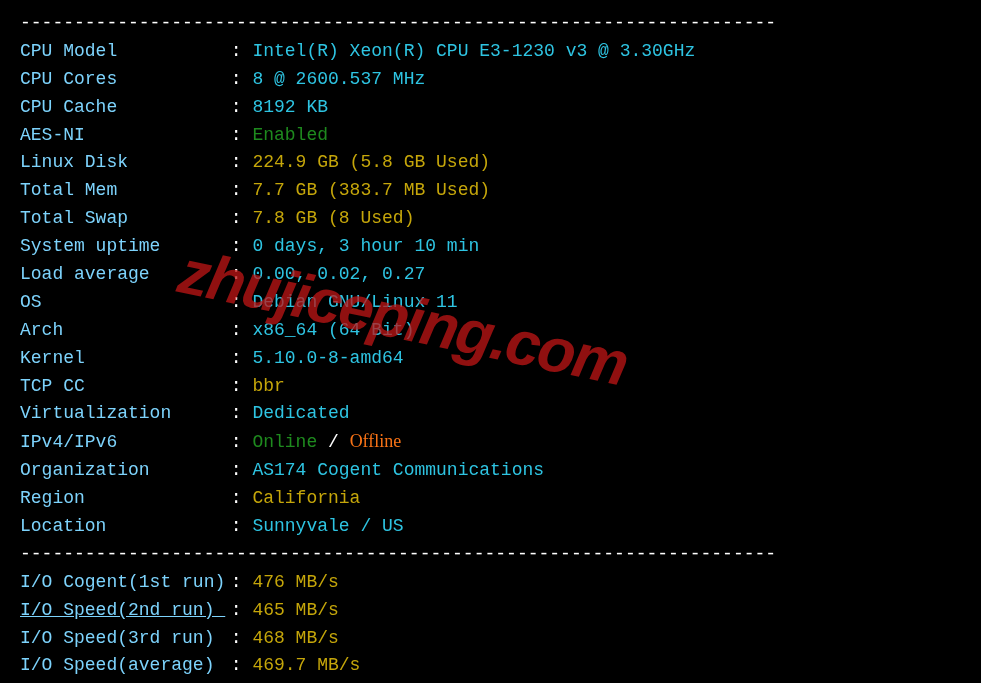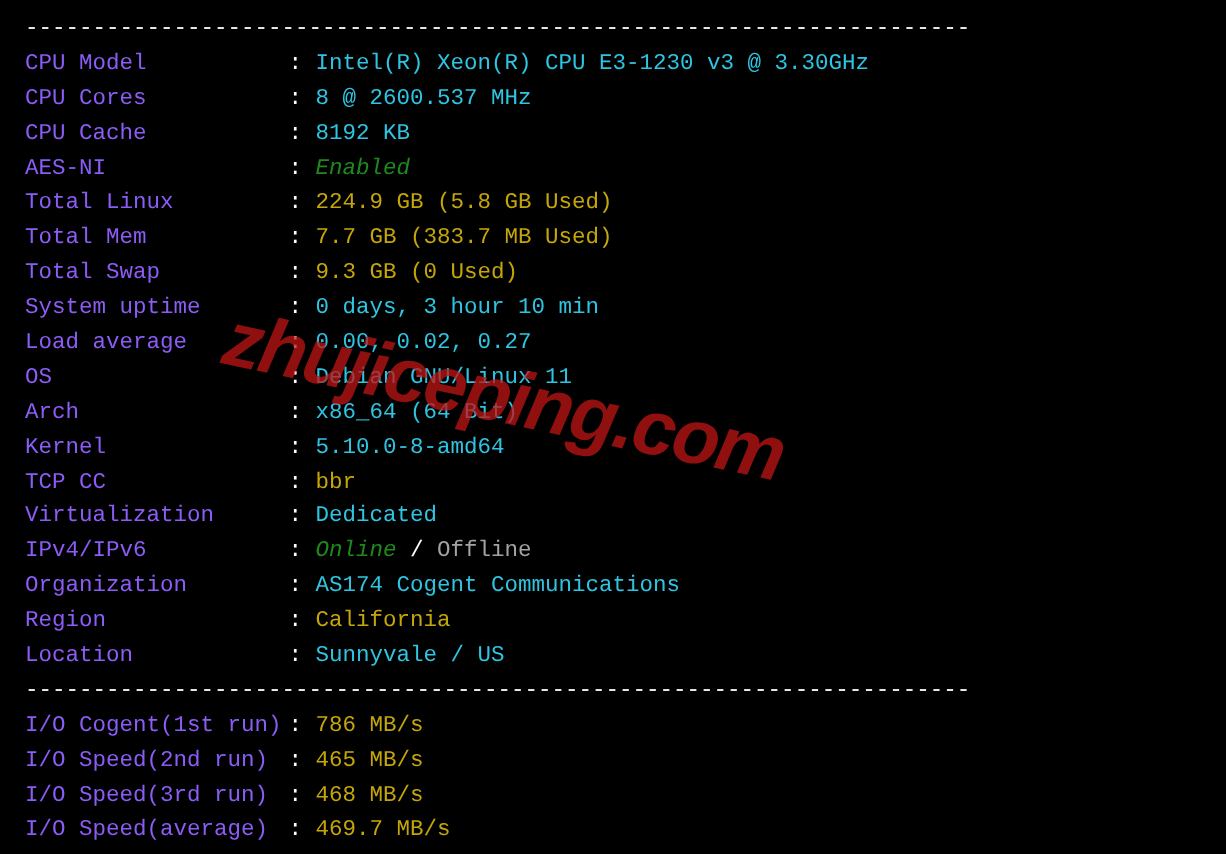--- a/index.html
+++ b/index.html
@@ -22,32 +22,32 @@
     .divider {
       color: #fff;
       white-space: nowrap;
       overflow: hidden;
       letter-spacing: 0;
     }
     .row {
       white-space: pre;
     }
     .label {
-      color: #8b5cf6;
+      color: #7dd3fc;
       display: inline-block;
       width: 200px;
     }
     .colon {
       color: #fff;
     }
     .val-white { color: #fff; }
     .val-cyan { color: #2ec4e2; }
     .val-yellow { color: #c5a60a; }
-    .val-green { color: #1e8a1e; font-style: italic; }
-    .val-red { color: #a3a3a3; }
+    .val-green { color: #1e8a1e; }
+    .val-red { color: #f97316; font-family: Liberation Serif, serif; }
     .watermark {
       position: absolute;
       top: 270px;
       left: 175px;
       color: rgba(192, 22, 22, 0.75);
       font-family: Arial, sans-serif;
       font-size: 62px;
       font-weight: bold;
       font-style: italic;
       transform: rotate(12deg);
@@ -59,40 +59,40 @@
 </head>
 <body>
 
 <div>
   <div class="divider">----------------------------------------------------------------------</div>
   <div id="section1">
       <div class="row"><span class="label">CPU Model</span><span class="colon"> : </span><span class="val-cyan">Intel(R) Xeon(R) CPU E3-1230 v3 @ 3.30GHz</span></div>
       <div class="row"><span class="label">CPU Cores</span><span class="colon"> : </span><span class="val-cyan">8 @ 2600.537 MHz</span></div>
       <div class="row"><span class="label">CPU Cache</span><span class="colon"> : </span><span class="val-cyan">8192 KB</span></div>
       <div class="row"><span class="label">AES-NI</span><span class="colon"> : </span><span class="val-green">Enabled</span></div>
-      <div class="row"><span class="label">Total Linux</span><span class="colon"> : </span><span class="val-yellow">224.9 GB (5.8 GB Used)</span></div>
+      <div class="row"><span class="label">Linux Disk</span><span class="colon"> : </span><span class="val-yellow">224.9 GB (5.8 GB Used)</span></div>
       <div class="row"><span class="label">Total Mem</span><span class="colon"> : </span><span class="val-yellow">7.7 GB (383.7 MB Used)</span></div>
-      <div class="row"><span class="label">Total Swap</span><span class="colon"> : </span><span class="val-yellow">9.3 GB (0 Used)</span></div>
+      <div class="row"><span class="label">Total Swap</span><span class="colon"> : </span><span class="val-yellow">7.8 GB (8 Used)</span></div>
       <div class="row"><span class="label">System uptime</span><span class="colon"> : </span><span class="val-cyan">0 days, 3 hour 10 min</span></div>
       <div class="row"><span class="label">Load average</span><span class="colon"> : </span><span class="val-cyan">0.00, 0.02, 0.27</span></div>
       <div class="row"><span class="label">OS</span><span class="colon"> : </span><span class="val-cyan">Debian GNU/Linux 11</span></div>
       <div class="row"><span class="label">Arch</span><span class="colon"> : </span><span class="val-cyan">x86_64 (64 Bit)</span></div>
       <div class="row"><span class="label">Kernel</span><span class="colon"> : </span><span class="val-cyan">5.10.0-8-amd64</span></div>
       <div class="row"><span class="label">TCP CC</span><span class="colon"> : </span><span class="val-yellow">bbr</span></div>
       <div class="row"><span class="label">Virtualization</span><span class="colon"> : </span><span class="val-cyan">Dedicated</span></div>
     </div>
   <div class="row"><span class="label">IPv4/IPv6</span><span class="colon"> : </span><span class="val-green">Online</span><span class="val-white"> / </span><span class="val-red">Offline</span></div>
   <div id="section2">
       <div class="row"><span class="label">Organization</span><span class="colon"> : </span><span class="val-cyan">AS174 Cogent Communications</span></div>
       <div class="row"><span class="label">Region</span><span class="colon"> : </span><span class="val-yellow">California</span></div>
       <div class="row"><span class="label">Location</span><span class="colon"> : </span><span class="val-cyan">Sunnyvale / US</span></div>
     </div>
   <div class="divider">----------------------------------------------------------------------</div>
   <div id="iosection">
-      <div class="row"><span class="label" style="width: 200px;">I/O Cogent(1st run) </span><span class="colon"> : </span><span class="val-yellow">786 MB/s</span></div>
-      <div class="row"><span class="label" style="width: 200px;">I/O Speed(2nd run) </span><span class="colon"> : </span><span class="val-yellow">465 MB/s</span></div>
+      <div class="row"><span class="label" style="width: 200px;">I/O Cogent(1st run) </span><span class="colon"> : </span><span class="val-yellow">476 MB/s</span></div>
+      <div class="row"><span class="label" style="width: 200px; text-decoration: underline;">I/O Speed(2nd run) </span><span class="colon"> : </span><span class="val-yellow">465 MB/s</span></div>
       <div class="row"><span class="label" style="width: 200px;">I/O Speed(3rd run) </span><span class="colon"> : </span><span class="val-yellow">468 MB/s</span></div>
       <div class="row"><span class="label" style="width: 200px;">I/O Speed(average) </span><span class="colon"> : </span><span class="val-yellow">469.7 MB/s</span></div>
     </div>
 
 </div>
 
 <div class="watermark">zhujiceping.com</div>
 
 </body></html>

